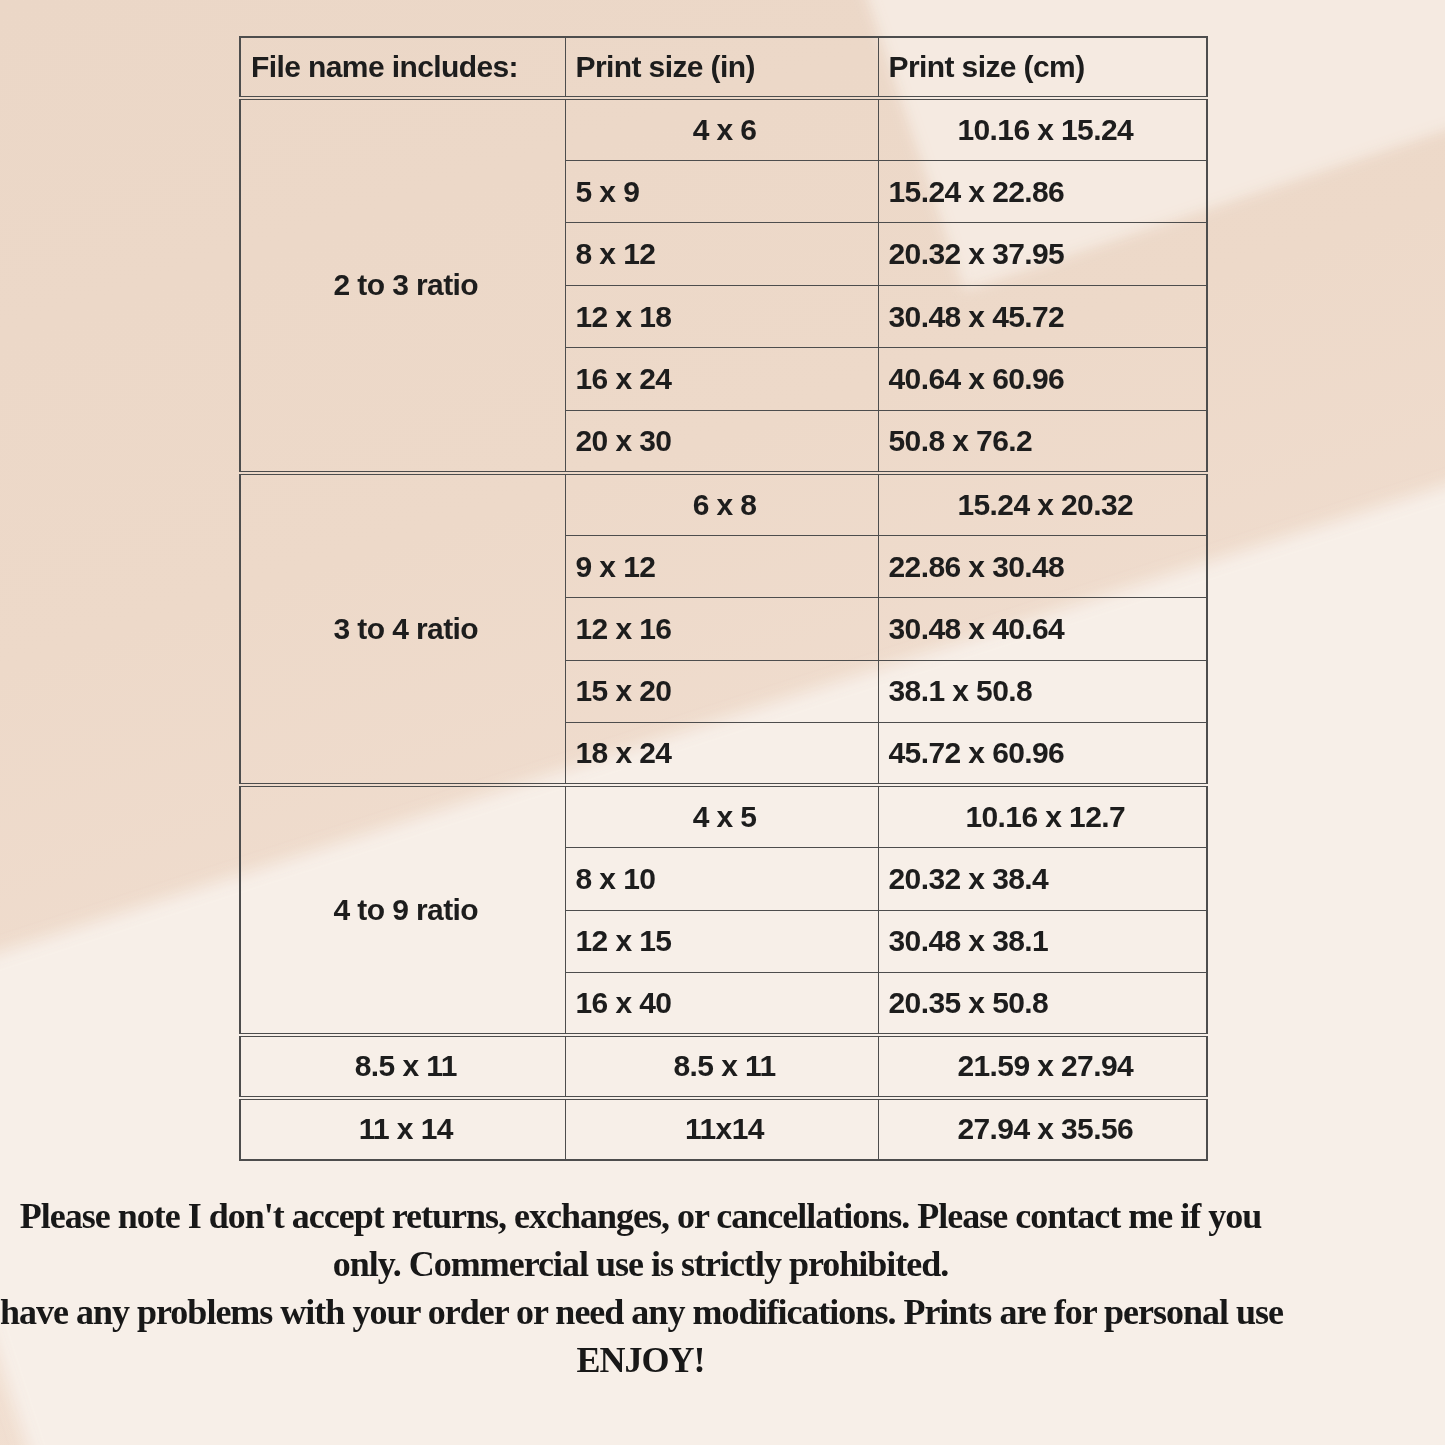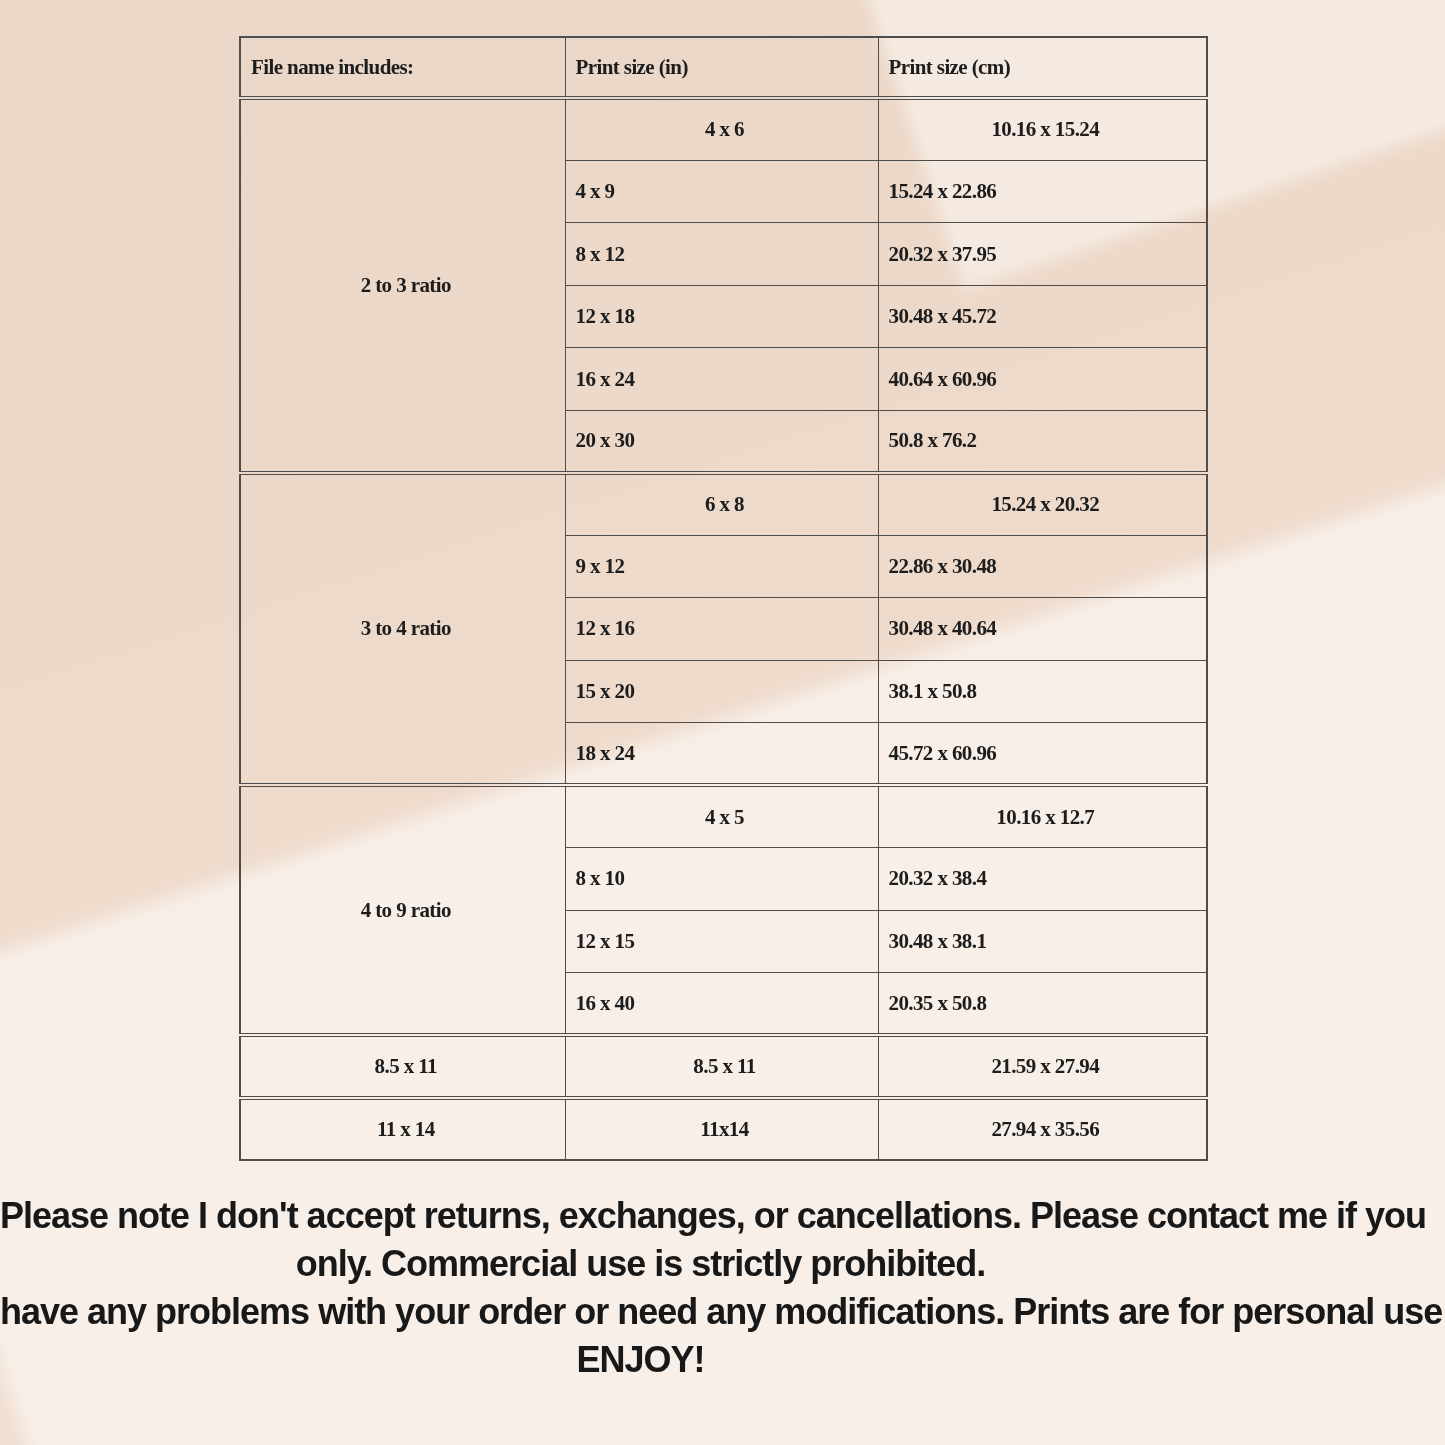--- a/index.html
+++ b/index.html
@@ -25,41 +25,40 @@
     background: #f7efe8; transform: rotate(-17.9deg); filter: blur(8px);
   }
 
   
   .size-table {
     position: absolute; z-index: 1;
     left: 239px; top: 36px;
     width: 967px; height: 1125px;
     border-collapse: collapse; table-layout: fixed;
     border: 2px solid #4d4d4d;
-    font-weight: 700; font-size: 21px; letter-spacing: -0.6px;
+    font-weight: 700; font-size: 30px; letter-spacing: -0.6px;
     color: #1d1d1d;
-    font-family: Liberation Serif, serif;
   }
   .size-table th, .size-table td {
     border: 1px solid #4d4d4d;
     padding: 0 4px 0 10px;
     text-align: left; vertical-align: middle;
     overflow: hidden; white-space: nowrap;
   }
   .size-table thead tr { height: 61px; }
   .size-table tbody tr { height: 62px; }
   .size-table th { border-bottom: 4px double #4d4d4d; }
   .size-table tr.sec td { border-top: 4px double #4d4d4d; text-align: center; }
 
   
   .footer-note {
     position: absolute; z-index: 1;
     left: 0; top: 1192px; width: 1281px;
     text-align: center;
-    font-family: Liberation Sans, sans-serif;
+    font-family: Liberation Serif, serif;
     font-weight: 700; font-size: 36px; letter-spacing: -1px;
     color: #181818;
   }
   .footer-note .line { line-height: 48px; white-space: nowrap; }
 </style>
 </head>
 <body>
 
 <div class="page">
 
@@ -80,21 +79,21 @@
       </tr>
     </thead>
     <tbody>
 
       <tr class="sec">
         <td rowspan="6">2 to 3 ratio</td>
         <td>4 x 6</td>
         <td>10.16 x 15.24</td>
       </tr>
       <tr>
-        <td>4 x 9</td>
+        <td>5 x 9</td>
         <td>15.24 x 22.86</td>
       </tr>
       <tr>
         <td>8 x 12</td>
         <td>20.32 x 37.95</td>
       </tr>
       <tr>
         <td>12 x 18</td>
         <td>30.48 x 45.72</td>
       </tr>

